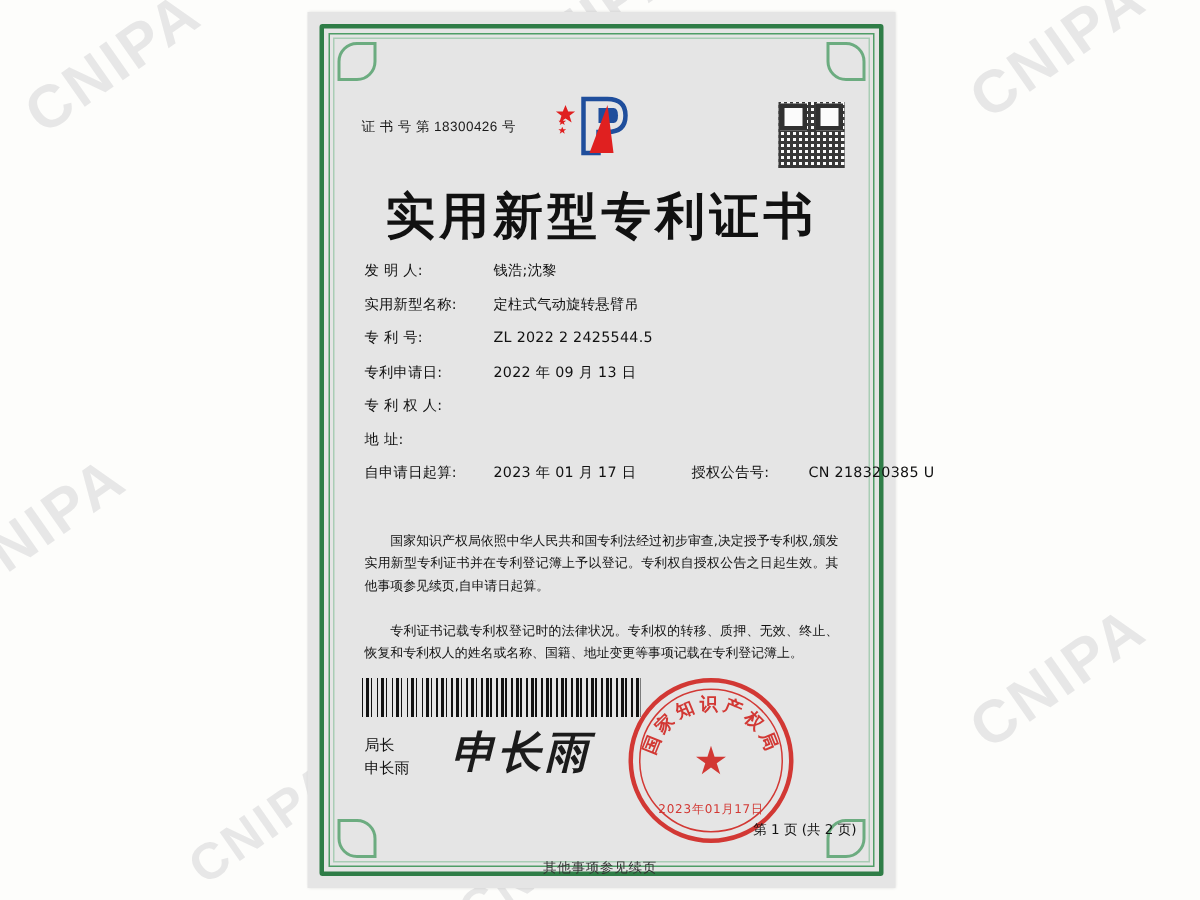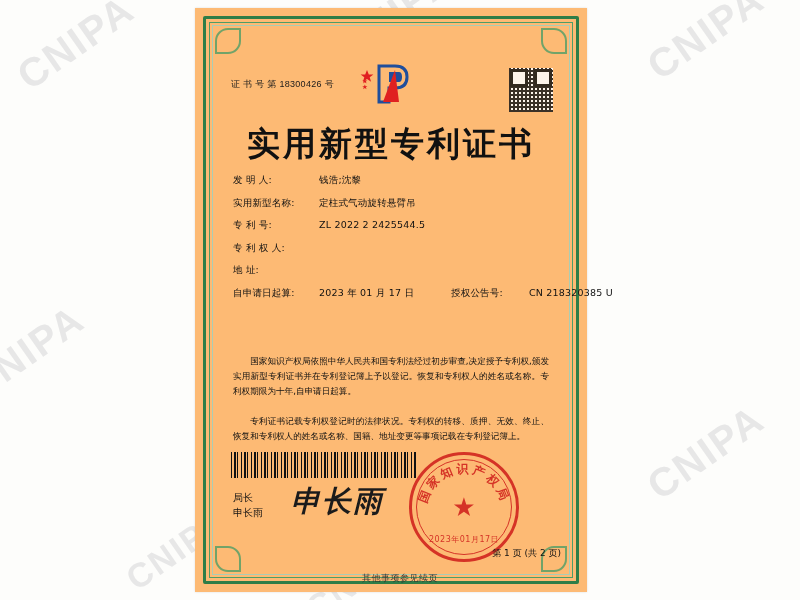--- a/index.html
+++ b/index.html
@@ -38,25 +38,25 @@
   .wm2 { left: 330px; top: -10px; }
   .wm3 { left: 640px; top: 10px; }
   .wm4 { left: -40px; top: 330px; }
   .wm5 { left: 300px; top: 560px; font-size: 34px; }
   .wm6 { left: 640px; top: 430px; }
   .wm7 { left: 120px; top: 530px; font-size: 34px;}
 
   
   #sheet {
     position: absolute;
-    left: 195px;
+    left: 205px;
     top: 8px;
     width: 392px;
     height: 584px;
-    background: #fdba74;
+    background: #e5e5e5;
     box-shadow: 0 0 2px rgba(0,0,0,0.12);
   }
 
   
   .border-outer {
     position: absolute;
     left: 8px; top: 8px; right: 8px; bottom: 8px;
     border: 3px solid #2f7d47;
     border-radius: 2px;
   }
@@ -347,34 +347,38 @@
         </div>
         <div class="frow">
           <div class="flabel">实用新型名称:</div>
           <div class="fvalue">定柱式气动旋转悬臂吊</div>
         </div>
         <div class="frow">
           <div class="flabel">专 利 号:</div>
           <div class="fvalue">ZL 2022 2 2425544.5</div>
         </div>
         <div class="frow">
+          <div class="flabel">专利申请日:</div>
+          <div class="fvalue">2022 年 09 月 13 日</div>
+        </div>
+        <div class="frow">
           <div class="flabel">专 利 权 人:</div>
         </div>
         <div class="frow">
           <div class="flabel">地 址:</div>
         </div>
         <div class="frow two">
           <div class="flabel">自申请日起算:</div>
           <div class="fvalue">2023 年 01 月 17 日</div>
           <div class="flabel2">授权公告号:</div>
           <div class="fvalue">CN 218320385 U</div>
         </div>
       </div>
 
-      <div class="para p1">国家知识产权局依照中华人民共和国专利法经过初步审查,决定授予专利权,颁发实用新型专利证书并在专利登记簿上予以登记。恢复和专利权人的姓名或名称。专利权期限为十年,自申请日起算。</div>
+      <div class="para p1">国家知识产权局依照中华人民共和国专利法经过初步审查,决定授予专利权,颁发实用新型专利证书并在专利登记簿上予以登记。专利权自授权公告之日起生效。其他事项参见续页,自申请日起算。</div>
       <div class="para p2">专利证书记载专利权登记时的法律状况。专利权的转移、质押、无效、终止、恢复和专利权人的姓名或名称、国籍、地址变更等事项记载在专利登记簿上。</div>
 
       <div class="barcode"></div>
 
       <div class="sig-label">
         <div>局长</div>
         <div>申长雨</div>
       </div>
       <div class="sig-hand">申长雨</div>
 

